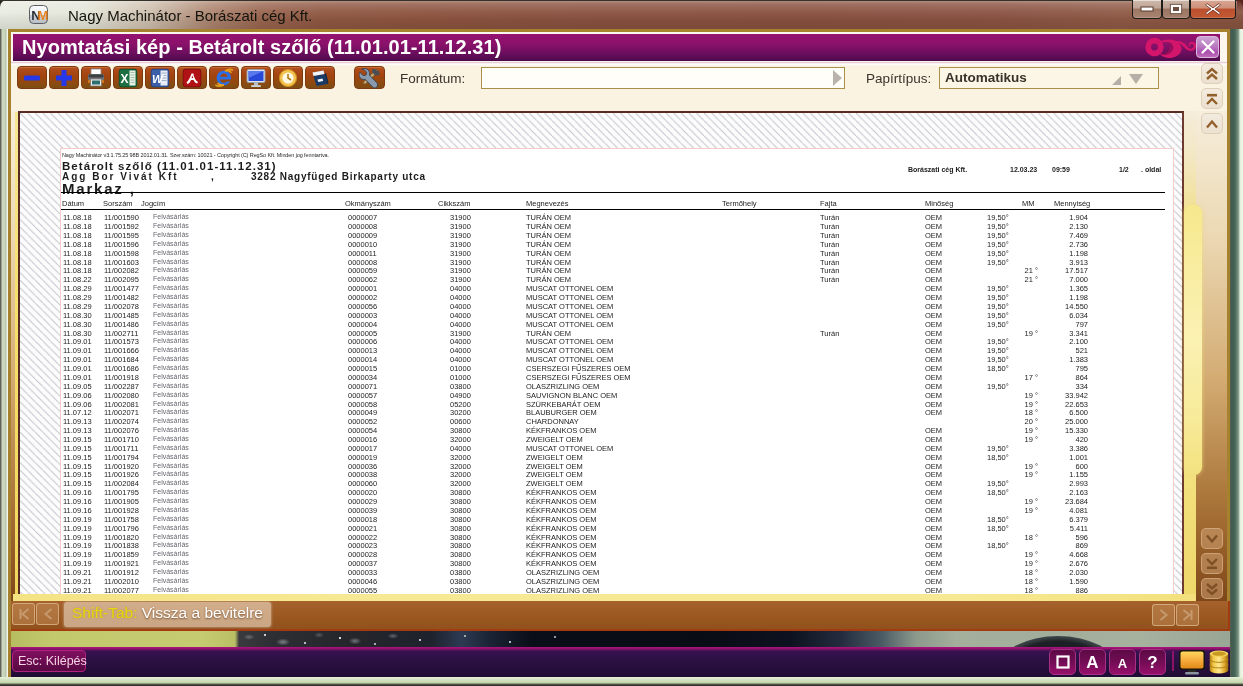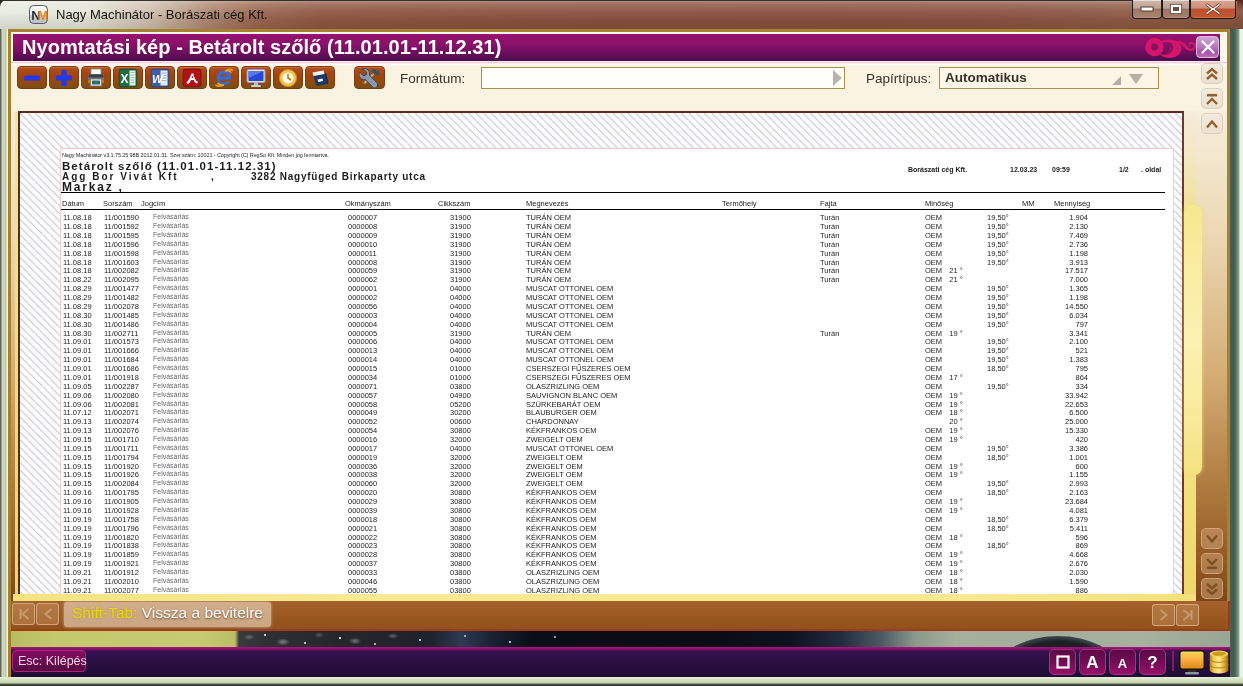--- a/index.html
+++ b/index.html
@@ -1,21 +1,21 @@
 <!DOCTYPE html>
 <html><head><meta charset="utf-8"><title>Nagy Machinátor</title><style>
 *{margin:0;padding:0;box-sizing:border-box}
 html,body{width:1243px;height:686px;overflow:hidden}
 body{font-family:"Liberation Sans",sans-serif;position:relative;background:#23251e}
 .a{position:absolute}
 #tbar{left:0;top:0;width:1243px;height:29px;border-radius:7px 7px 0 0;
 background:linear-gradient(180deg,rgba(255,255,255,.38) 0px,rgba(255,255,255,.18) 4px,rgba(255,255,255,.05) 12px,rgba(0,0,0,.05) 20px,rgba(0,0,0,.10) 29px),
 linear-gradient(90deg,#e9ece1 0px,#e4e6d9 85px,#cfbfae 150px,#ad8670 210px,#9a6650 260px,#8f5843 320px,#8d5440 420px,#8a5240 600px,#895140 800px,#8b5342 1000px,#8f5a46 1120px,#8a5541 1243px)}
 #tbar:before{content:"";position:absolute;left:0;top:0;right:0;height:1px;background:#35322c;border-radius:7px 7px 0 0}
-#ttxt{left:56px;top:7px;font-size:13px;color:#14140e;white-space:pre}
+#ttxt{left:68px;top:7px;font-size:15px;color:#14140e;white-space:pre}
 .cap{top:0;height:19px;border:1px solid #201c1a;border-top:none;border-radius:0 0 4px 4px;
 box-shadow:inset 0 1px 0 rgba(255,255,255,.55),inset 0 -1px 0 rgba(255,255,255,.15)}
 #bmin{left:1132px;width:30px;background:linear-gradient(#cfbaad 0%,#bfa494 45%,#9c7763 50%,#a98470 100%)}
 #bmax{left:1162px;width:28px;background:linear-gradient(#ccb7aa 0%,#bca191 45%,#997460 50%,#a6816d 100%)}
 #bcls{left:1190px;width:46px;background:linear-gradient(#d8a894 0%,#cd8f78 45%,#bc4f2e 50%,#c35a33 100%)}
 .glyph{position:absolute;left:50%;top:50%;transform:translate(-50%,-50%)}
 #tdark{left:1237px;top:0;width:6px;height:12px;background:linear-gradient(180deg,#5e241c,rgba(94,36,28,0))}
 #osl{left:0;top:29px;width:8px;height:648px;background:linear-gradient(90deg,#5a5a52 0,#6a6a60 1px,#cdd8c0 2px,#c7d2ba 5px,#b2c0a2 6px,#f2f5ea 7px)}
 #osr{left:1230px;top:29px;width:13px;height:648px;background:linear-gradient(90deg,#57604f 0,#3f5a50 2px,#486659 5px,#74907e 8px,#9eb39f 9px,#e3f0dd 10px,#eef7e8 13px)}
 #osb{left:0;top:677px;width:1243px;height:9px;background:linear-gradient(180deg,#e6efd8 0,#d4e2c0 3px,#c3d4aa 6px,#5c5f52 7px,#23251e 9px)}
@@ -72,21 +72,21 @@
 #esc{left:12px;top:650px;width:74px;height:22px;border-radius:4px;border:1.5px solid #b22180;background:linear-gradient(180deg,#821060 0%,#6b0c50 50%,#570942 100%);color:#f6d2e4;font-size:12.5px;padding:3px 0 0 5px;white-space:nowrap}
 .mbtn{position:absolute;top:649px;width:27px;height:26px;border-radius:5px;border:1px solid #a72f85;background:linear-gradient(180deg,#5c0a45 0%,#730d55 50%,#97106b 100%);color:#fff;text-align:center}
 #sep{left:1172px;top:651px;width:2px;height:20px;background:#8e1468}
 #rep{left:0;top:0;width:1114px;height:446px;font-size:7.5px;color:#1c1c1c}
 #rep .bold{font-weight:bold}
 .rw{position:absolute;left:0;width:1114px;height:9px}
 .rw i,.hd i{font-style:normal;position:absolute;white-space:pre}
 .cd{left:2px}.cs{left:43px}.cj{left:92px;color:#686870;font-size:7px}.co{left:287px}.cc{left:389px}.cm{left:465px}
 .cf{left:759px}.cq{left:864px}
 .m1{left:926px;width:60px;text-align:left}
-.m2{left:865px;width:60px;text-align:center}
+.m2{left:917px;width:60px;text-align:right}
 .cqty{left:967px;width:60px;text-align:right}
 .hl{position:absolute;left:0px;width:1104px;height:1.3px;background:#000}
 </style></head>
 <body>
 <div id="tbar" class="a">
  <svg class="a" style="left:29px;top:5px" width="19" height="19" viewBox="0 0 19 19">
       <defs>
         <linearGradient id="nmg" x1="0" y1="0" x2="0" y2="1">
           <stop offset="0" stop-color="#fcfdfe"></stop>
           <stop offset="0.5" stop-color="#e8ebee"></stop>
@@ -238,21 +238,21 @@
     </defs>
     <rect width="1162" height="481" fill="url(#hp)"></rect>
   </svg>
 <div id="paper" class="a">
  <div id="rep" class="a">
   <div class="a" style="left:1px;top:2.5px;font-size:5.5px;color:#2a2a2a;letter-spacing:-.1px;white-space:pre">Nagy Machinátor v3.1.75.25 98B 2012.01.31. Szer.szám: 10021 - Copyright (C) RegSo Kft. Minden jog fenntartva.</div>
   <div class="a bold" style="left:1px;top:11px;font-size:11.5px;letter-spacing:1.05px">Betárolt szőlő (11.01.01-11.12.31)</div>
   <div class="a bold" style="left:1px;top:21.5px;font-size:10px;letter-spacing:2px">Agg Bor Vivát Kft</div>
   <div class="a bold" style="left:150px;top:21.5px;font-size:10px">,</div>
   <div class="a bold" style="left:190px;top:21.5px;font-size:10px;letter-spacing:.75px">3282 Nagyfüged Birkaparty utca</div>
-  <div class="a bold" style="left:1px;top:31px;font-size:12px;letter-spacing:1.8px">Markaz ,</div>
+  <div class="a bold" style="left:1px;top:31px;font-size:15px;letter-spacing:1.8px">Markaz ,</div>
   <div class="a bold" style="left:847px;top:17px;font-size:7px">Borászati cég Kft.</div>
   <div class="a bold" style="left:949px;top:17px;font-size:7px">12.03.23</div>
   <div class="a bold" style="left:991px;top:17px;font-size:7px">09:59</div>
   <div class="a bold" style="left:1058px;top:17px;font-size:7px">1/2</div>
   <div class="a bold" style="left:1080px;top:17px;font-size:7px">. oldal</div>
   <div class="hl" style="top:43px"></div>
   <div class="hd" style="position:absolute;top:49.5px;width:1104px">
    <i style="left:1px">Dátum</i>
         <i style="left:42px">Sorszám</i>
         <i style="left:80px">Jogcím</i>

